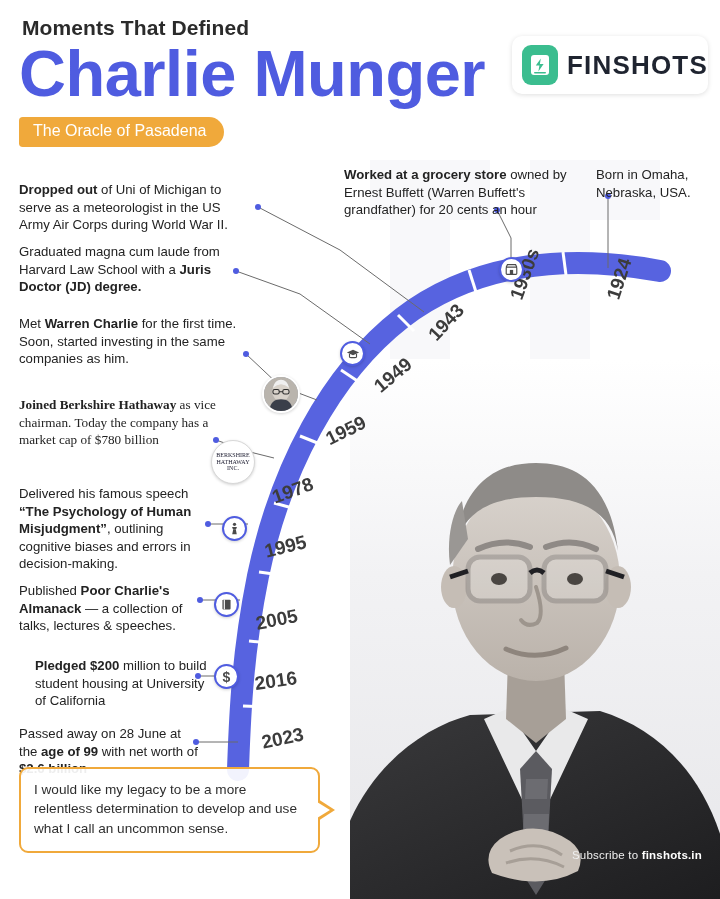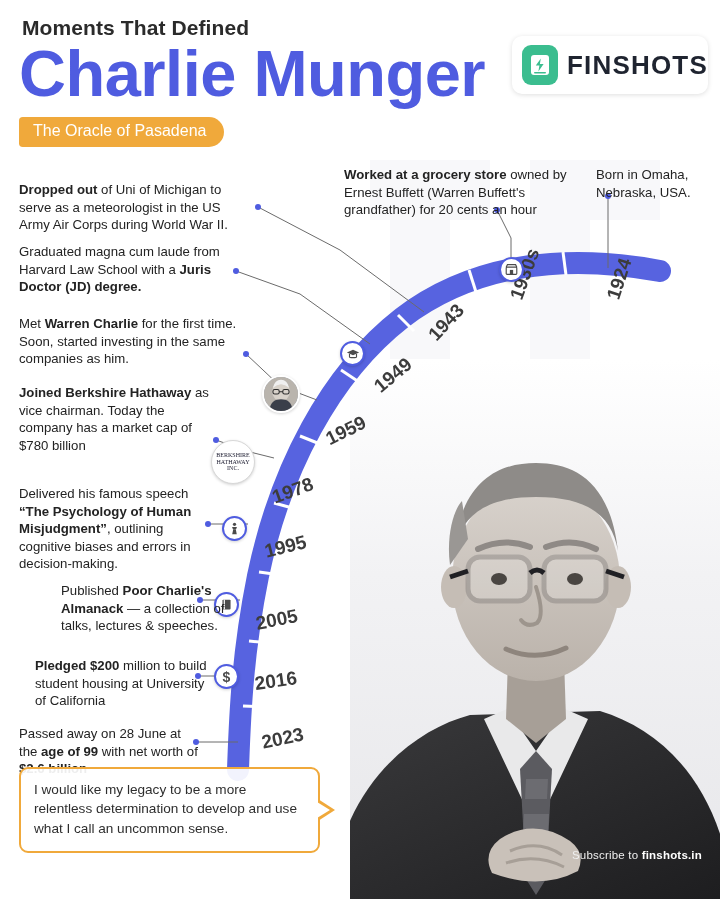--- a/index.html
+++ b/index.html
@@ -389,29 +389,29 @@
   </div>
 
   <div class="entry" style="left:19px; top:243px; width:215px;">
     <span>Graduated magna cum laude from Harvard Law School with a </span><b>Juris Doctor (JD) degree.</b>
   </div>
 
   <div class="entry" style="left:19px; top:315px; width:232px;">
     <span>Met </span><b>Warren Charlie</b><span> for the first time. Soon, started investing in the same companies as him.</span>
   </div>
 
-  <div class="entry" style="left:19px; top:384px; width:198px;">
+  <div class="entry" style="left:19px; top:396px; width:198px;font-family:Liberation Serif, serif;">
     <b>Joined Berkshire Hathaway</b><span> as vice chairman. Today the company has a market cap of $780 billion</span>
   </div>
 
   <div class="entry" style="left:19px; top:485px; width:190px;">
     <span>Delivered his famous speech </span><b>“The Psychology of Human Misjudgment”</b><span>, outlining cognitive biases and errors in decision-making.</span>
   </div>
 
-  <div class="entry" style="left:19px; top:582px; width:190px;margin-left:42px;">
+  <div class="entry" style="left:19px; top:582px; width:190px;">
     <span>Published </span><b>Poor Charlie's Almanack</b><span> — a collection of talks, lectures &amp; speeches.</span>
   </div>
 
   <div class="entry" style="left:35px; top:657px; width:180px;">
     <b>Pledged $200</b><span> million to build student housing at University of California</span>
   </div>
 
   <div class="entry" style="left:19px; top:725px; width:180px;">
     <span>Passed away on 28 June at the </span><b>age of 99</b><span> with net worth of  </span><b>$2.6 billion</b>
   </div>

